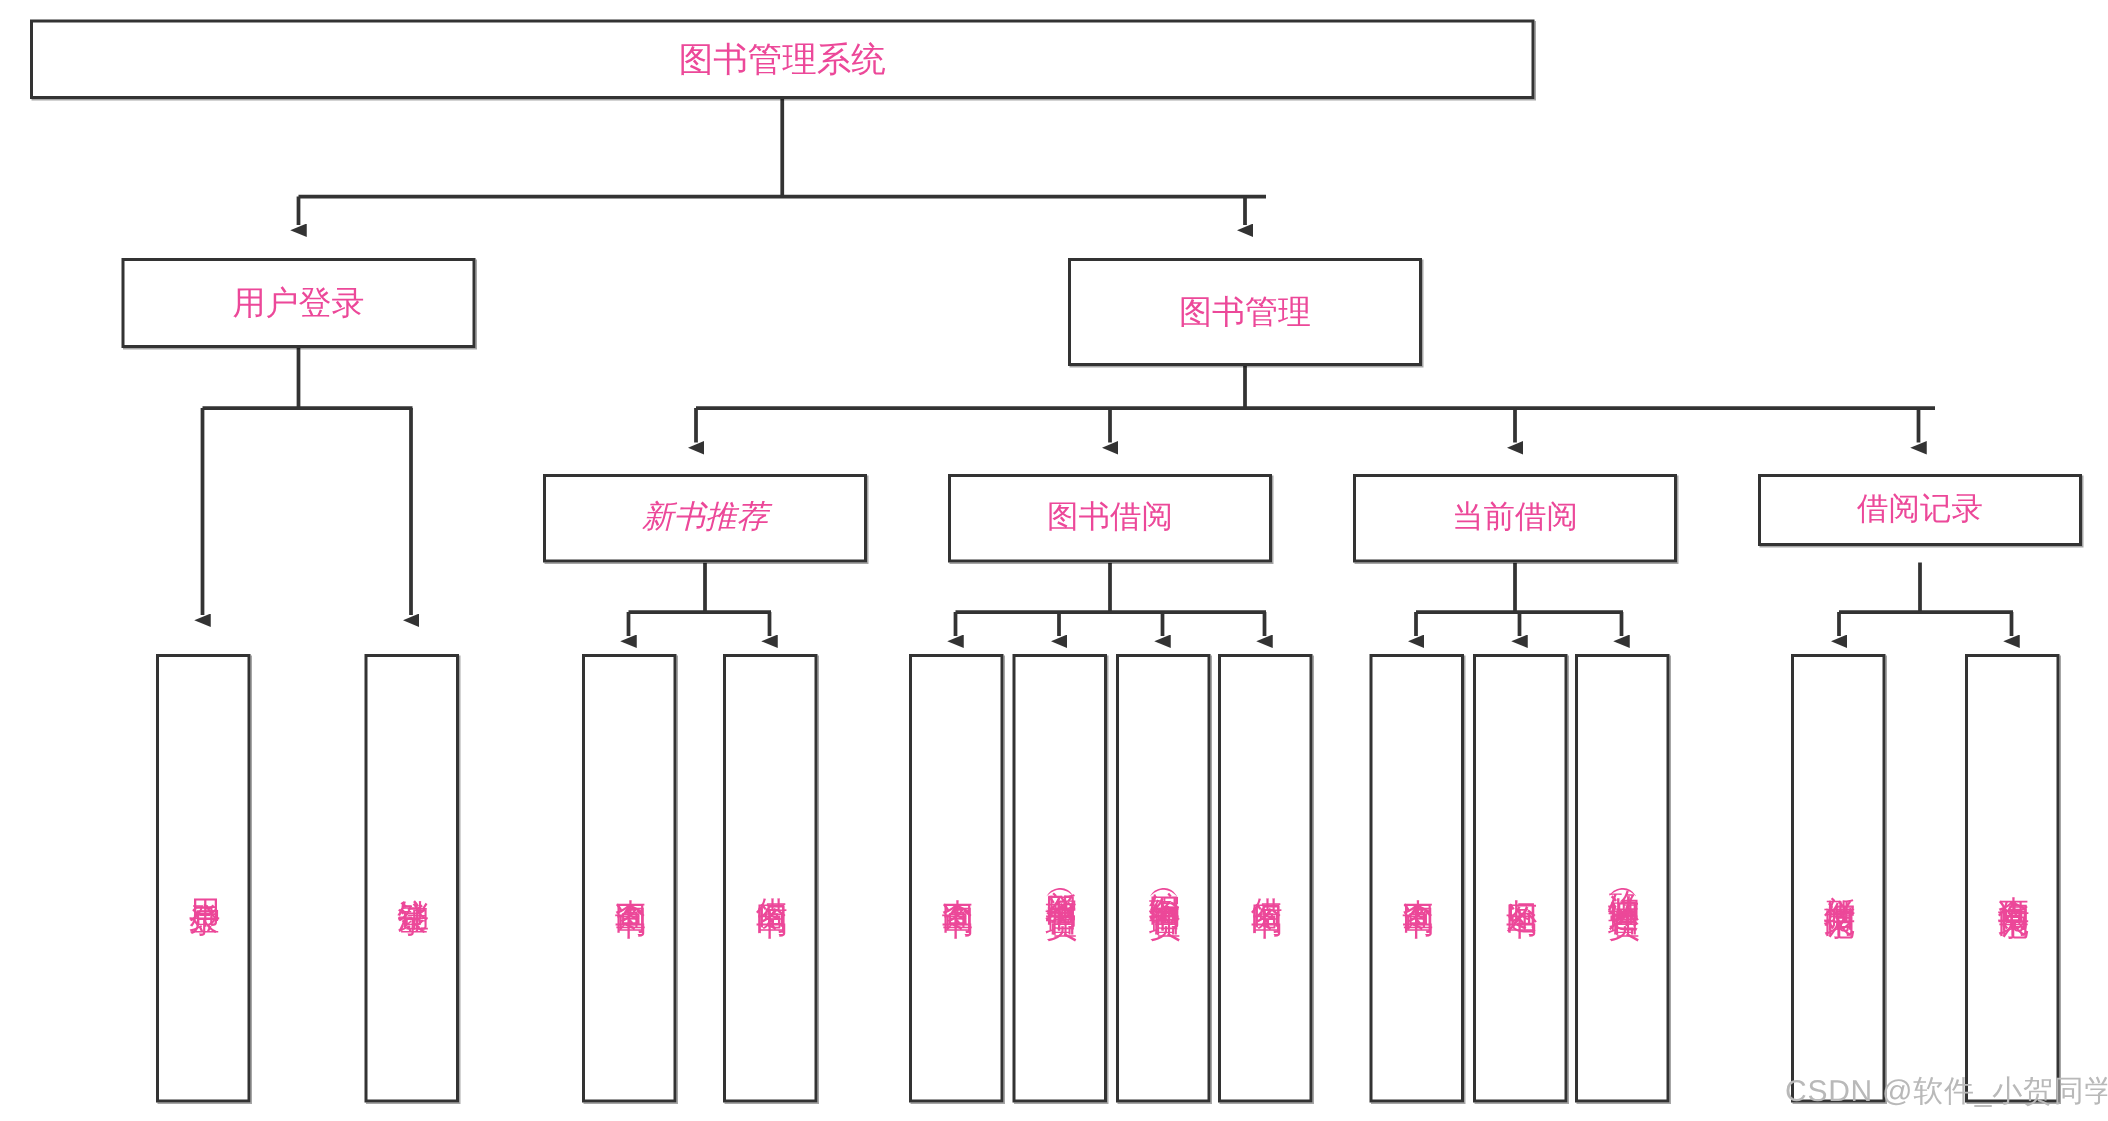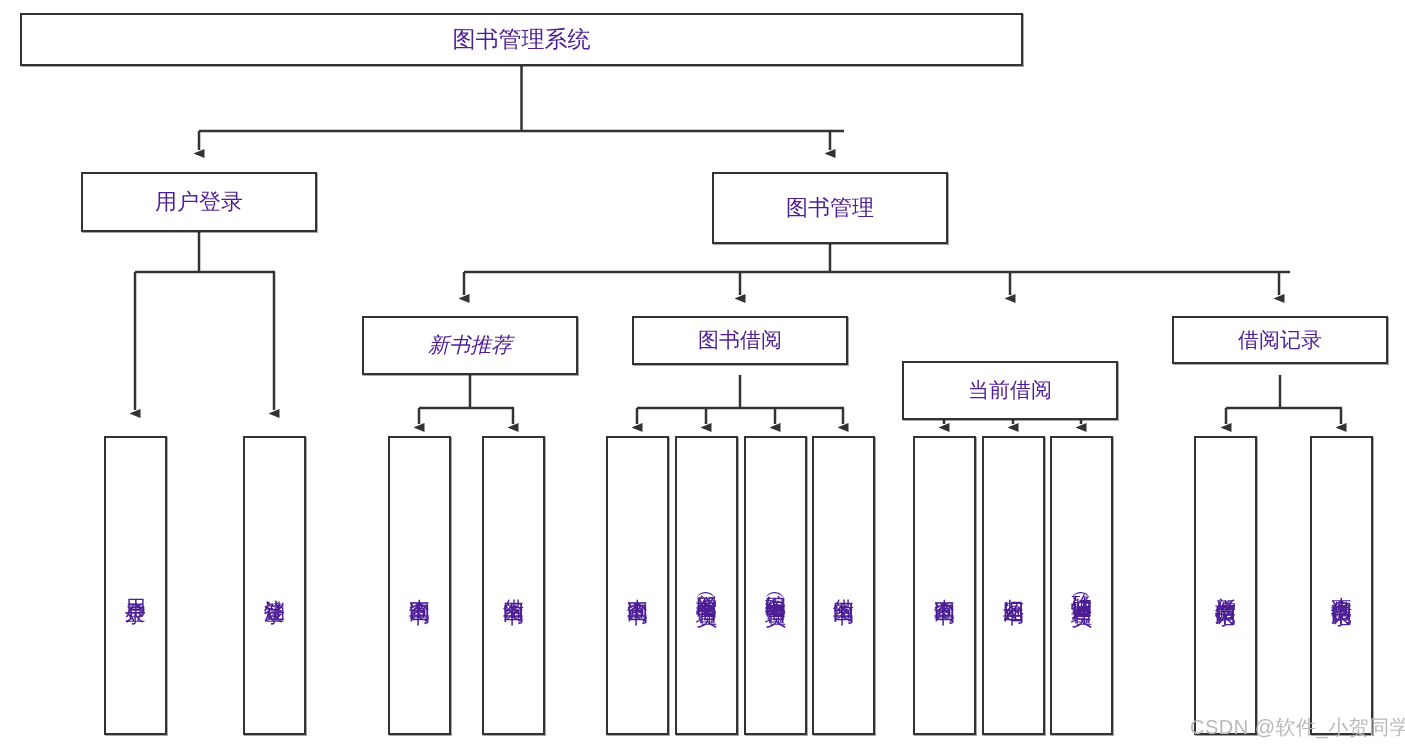--- a/index.html
+++ b/index.html
@@ -33,21 +33,21 @@
     border: 2px solid #333333;
     box-shadow: 1px 1px 0 rgba(0,0,0,0.35);
     display: flex;
     align-items: center;
     justify-content: center;
     color: #1b1b1b;
   }
   .node .label {
     text-align: right;
     line-height: 1.15;
-    color: #4c1d95;
+    color: #ec4899;
   }
   .node.root .label {
     font-size: 23px;
   }
   .node.level2 .label {
     font-size: 22px;
   }
   .node.level3 .label {
     font-size: 21px;
   }
@@ -130,24 +130,24 @@
   <div class="node level2" style="left:81px; top:172px; width:236px; height:60px;">
     <span class="label">用户登录</span>
   </div>
   <div class="node level2" style="left:712px; top:172px; width:236px; height:72px;">
     <span class="label">图书管理</span>
   </div>
 
   <div class="node level3" style="left:362px; top:316px; width:216px; height:59px;font-style:italic;">
     <span class="label">新书推荐</span>
   </div>
-  <div class="node level3" style="left:632px; top:316px; width:216px; height:49px;">
+  <div class="node level3" style="left:632px; top:316px; width:216px; height:59px;">
     <span class="label">图书借阅</span>
   </div>
-  <div class="node level3" style="left:902px; top:316px; width:216px; height:59px;margin-top:45px;">
+  <div class="node level3" style="left:902px; top:316px; width:216px; height:59px;">
     <span class="label">当前借阅</span>
   </div>
   <div class="node level3" style="left:1172px; top:316px; width:216px; height:48px;">
     <span class="label">借阅记录</span>
   </div>
 
   <div class="node leaf" style="left:104px; top:436px; width:63px; height:299px;">
     <span class="label">用户登录</span>
   </div>
   <div class="node leaf" style="left:243px; top:436px; width:63px; height:299px;">

